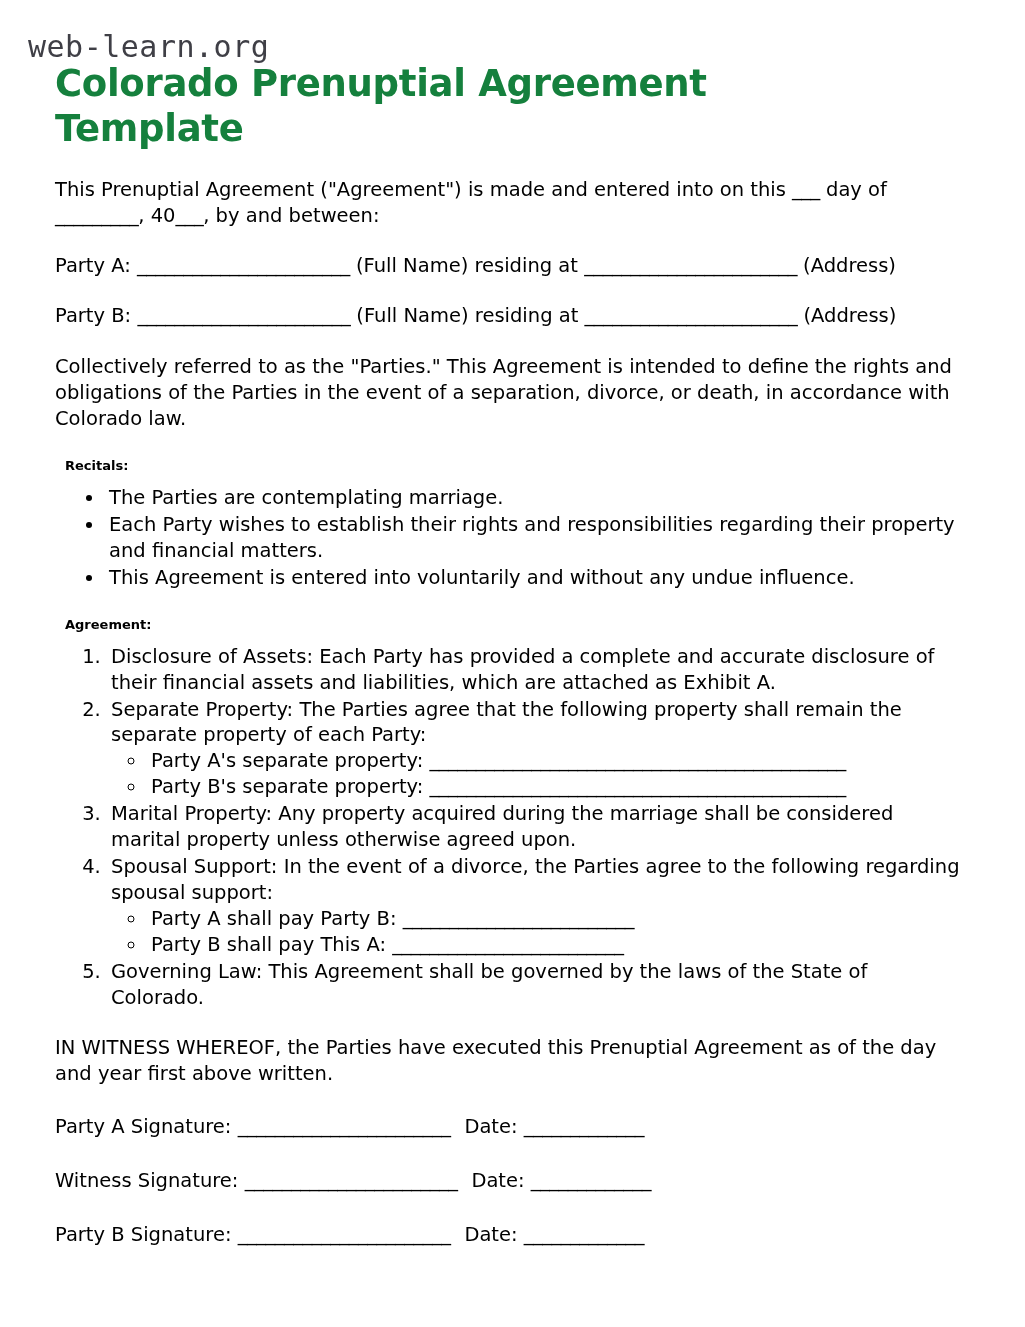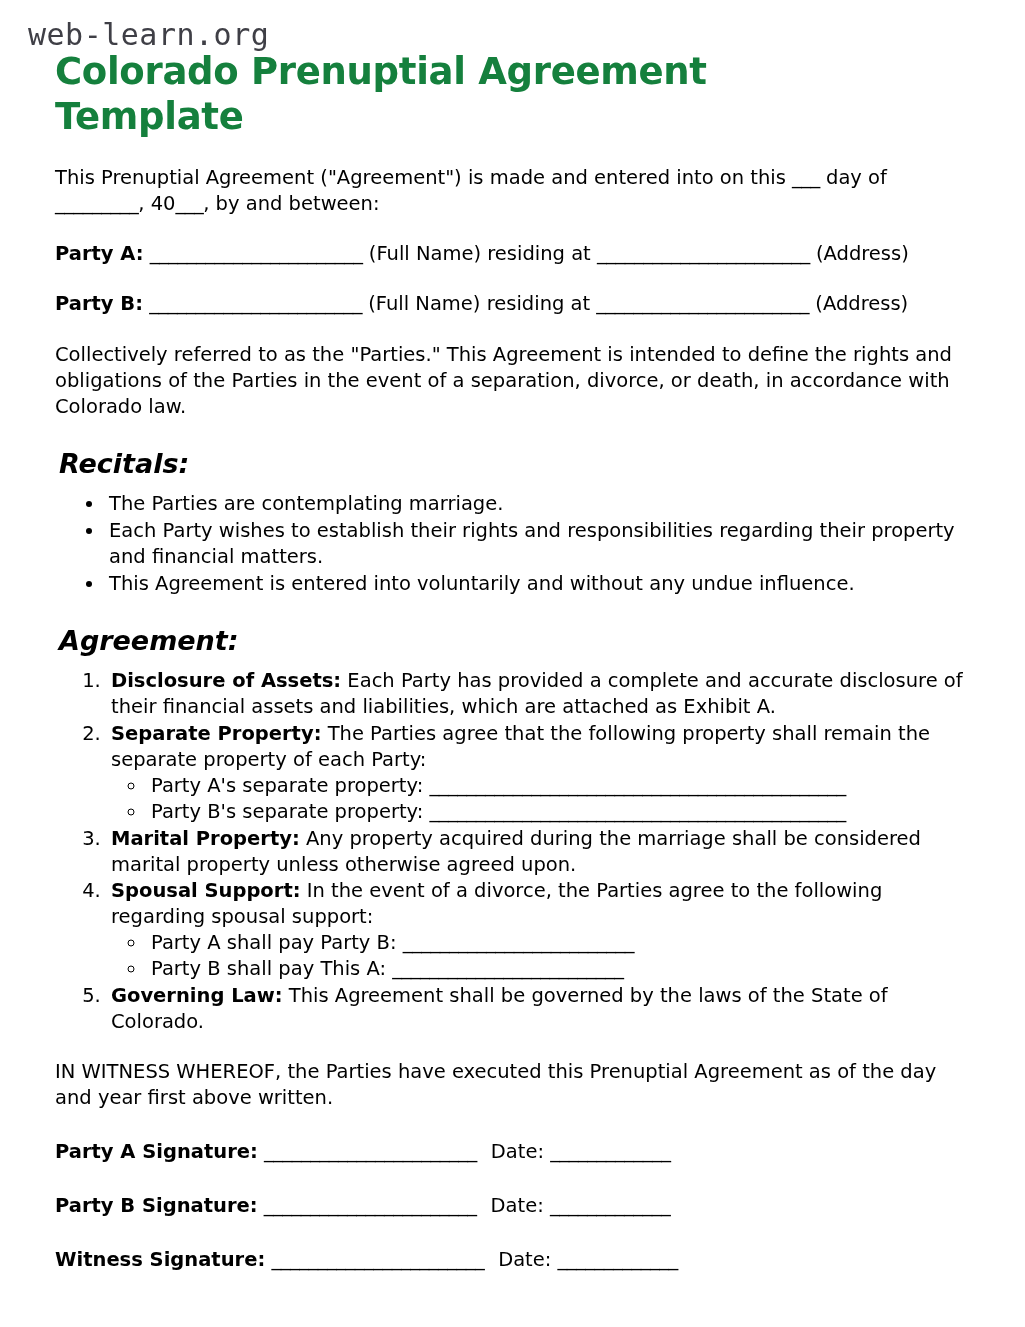--- a/index.html
+++ b/index.html
@@ -11,21 +11,21 @@
     width: 1025px;
     height: 1327px;
     font-family: "DejaVu Sans", sans-serif;
     color: #000000;
     overflow: hidden;
   }
   .page {
     box-sizing: border-box;
     width: 1025px;
     height: 1035px;
-    padding: 18px 60px 10px 55px;
+    padding: 30px 60px 10px 55px;
     background: #ffffff;
   }
   .watermark {
     font-family: "DejaVu Sans Mono", monospace;
     font-size: 30px;
     font-weight: 400;
     color: #3f3f46;
     letter-spacing: 0.5px;
     line-height: 1.15;
     margin: 0 0 0 -27px;
@@ -53,34 +53,33 @@
   }
   p.party-line {
     font-size: 19.5px;
     line-height: 1.33;
     margin: 24px 0 0 0;
     padding: 0;
     max-width: 910px;
     color: #000;
   }
   .bold {
-    font-weight: bold;
+    font-weight: normal;
   }
   .blank {
     letter-spacing: -0.5px;
     white-space: pre;
   }
   h2.section-head {
-    font-size: 27px;
+    font-size: 13px;
     font-weight: bold;
     line-height: 1.3;
-    margin: 26px 0 0 4px;
+    margin: 26px 0 0 10px;
     padding: 0;
     color: #000;
-    font-style: italic;
   }
   ul.recitals {
     margin: 10px 0 10px 0;
     padding: 0 0 0 50px;
     list-style-type: disc;
     max-width: 880px;
   }
   ul.recitals > li {
     font-size: 19.5px;
     line-height: 1.33;
@@ -170,17 +169,17 @@
       </ul>
     </li>
     <li><span class="bold">Governing Law:</span><span> This Agreement shall be governed by the laws of the State of Colorado.</span></li>
   </ol>
 
 
   <p class="witness-text">IN WITNESS WHEREOF, the Parties have executed this Prenuptial Agreement as of the day and year first above written.</p>
 
   <p class="sig-line"><span class="bold">Party A Signature:</span> <span class="blank">_______________________</span><span class="sig-gap"></span><span>Date:</span> <span class="blank">_____________</span></p>
 
+  <p class="sig-line"><span class="bold">Witness Signature:</span> <span class="blank">_______________________</span><span class="sig-gap"></span><span>Date:</span> <span class="blank">_____________</span></p>
+
   <p class="sig-line"><span class="bold">Party B Signature:</span> <span class="blank">_______________________</span><span class="sig-gap"></span><span>Date:</span> <span class="blank">_____________</span></p>
-
-  <p class="sig-line"><span class="bold">Witness Signature:</span> <span class="blank">_______________________</span><span class="sig-gap"></span><span>Date:</span> <span class="blank">_____________</span></p>
 
 </div>
 
 </body></html>

